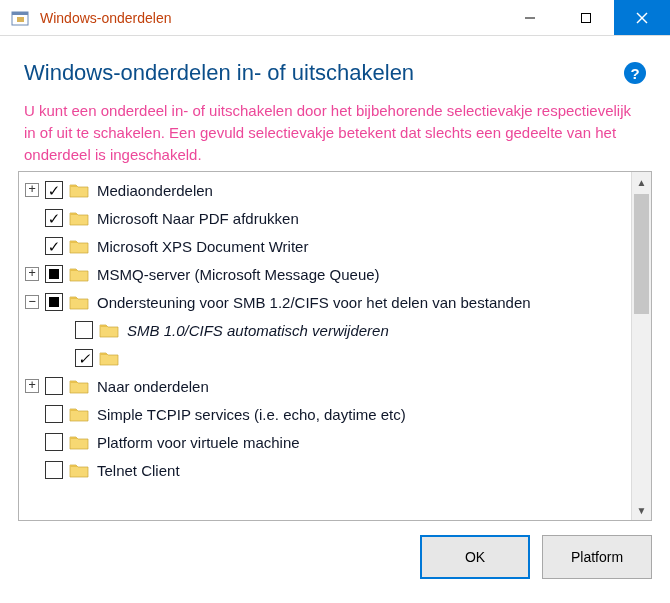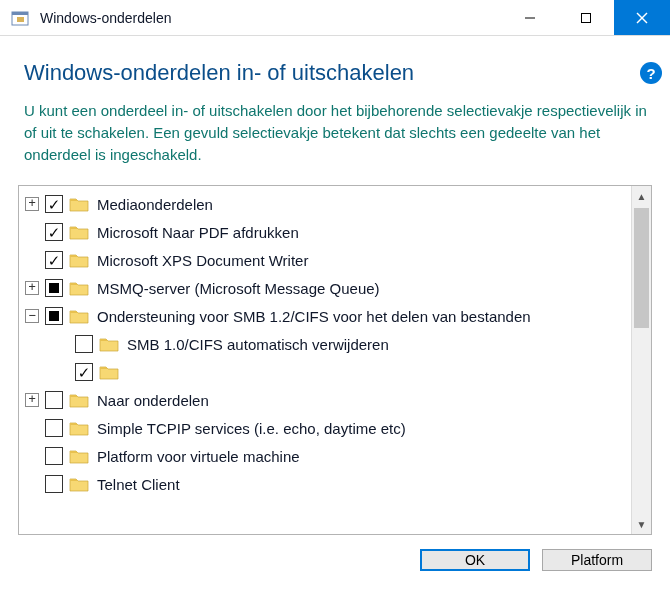--- a/index.html
+++ b/index.html
@@ -23,33 +23,33 @@
     border-bottom: 1px solid #dcdcdc;
   }
   .titlebar .app-icon {
     width: 20px; height: 20px;
     margin: 0 10px 0 10px;
     display: inline-flex; align-items: center; justify-content: center;
   }
   .titlebar .title {
     flex: 1;
     font-size: 14px;
-    color: #0f172a;
+    color: #c2410c;
   }
   .caption-buttons { display: flex; height: 100%; }
   .caption-btn {
     width: 56px; height: 100%;
     display: flex; align-items: center; justify-content: center;
     color: #000;
   }
   .caption-btn.close { background: #0078d7; color: #fff; width: 56px; }
 
   
   .content {
-    padding: 16px 8px 0 24px;
+    padding: 16px 24px 0 24px;
   }
   .header-row {
     display: flex;
     align-items: flex-start;
   }
   .page-title {
     color: #0b4e8a;
     font-size: 22px;
     font-weight: 400;
     margin: 8px 0 14px 0;
@@ -59,22 +59,22 @@
     width: 22px; height: 22px;
     border-radius: 50%;
     background: #0078d7; color: #fff;
     display: flex; align-items: center; justify-content: center;
     font-weight: bold; font-size: 15px;
     margin-top: 10px;
   }
   .description {
     font-size: 15px;
     line-height: 1.45;
-    color: #0f766e;
-    margin-bottom: 20px;
+    color: #ec4899;
+    margin-bottom: 6px;
   }
 
   
   .tree-box {
     margin: 0 18px;
     border: 1px solid #b3b3b3;
     height: 350px;
     position: relative;
     display: flex;
     background: #fff;
@@ -102,21 +102,21 @@
     background: #c6c6c6;
   }
 
   .row {
     display: flex;
     align-items: center;
     height: 28px;
     padding-left: 6px;
     white-space: nowrap;
   }
-  .row.child { padding-left: 36px; }
+  .row.child { padding-left: 36px; font-style: italic; }
   .expander {
     width: 14px; height: 14px;
     border: 1px solid #888;
     font-size: 12px; line-height: 11px;
     text-align: center;
     color: #333;
     margin-right: 6px;
     font-family: monospace;
   }
   .expander.hidden { visibility: hidden; }
@@ -153,21 +153,21 @@
 
   
   .footer {
     display: flex;
     justify-content: flex-end;
     gap: 12px;
     padding: 14px 18px 0 0;
   }
   .btn {
     min-width: 110px;
-    height: 22px;
+    height: 44px;
     border: 1px solid #a8a8a8;
     background: #e9e9e9;
     display: flex; align-items: center; justify-content: center;
     font-size: 14px;
   }
   .btn.default {
     border: 2px solid #0078d7;
     background: #e7e7e7;
   }
 </style>

